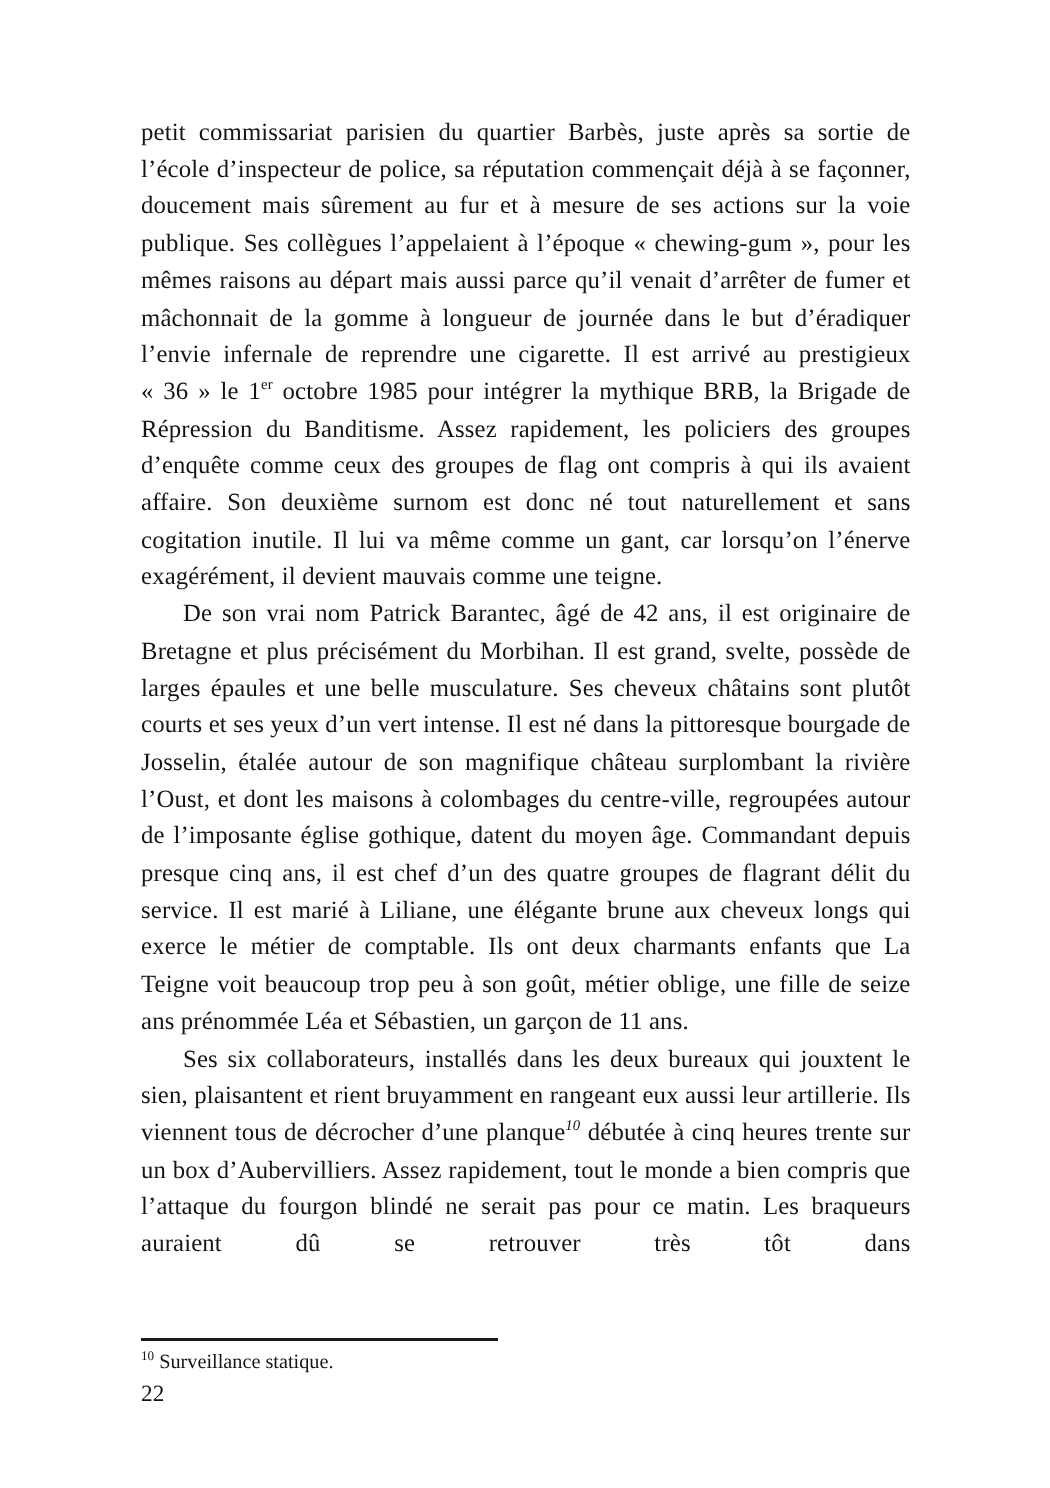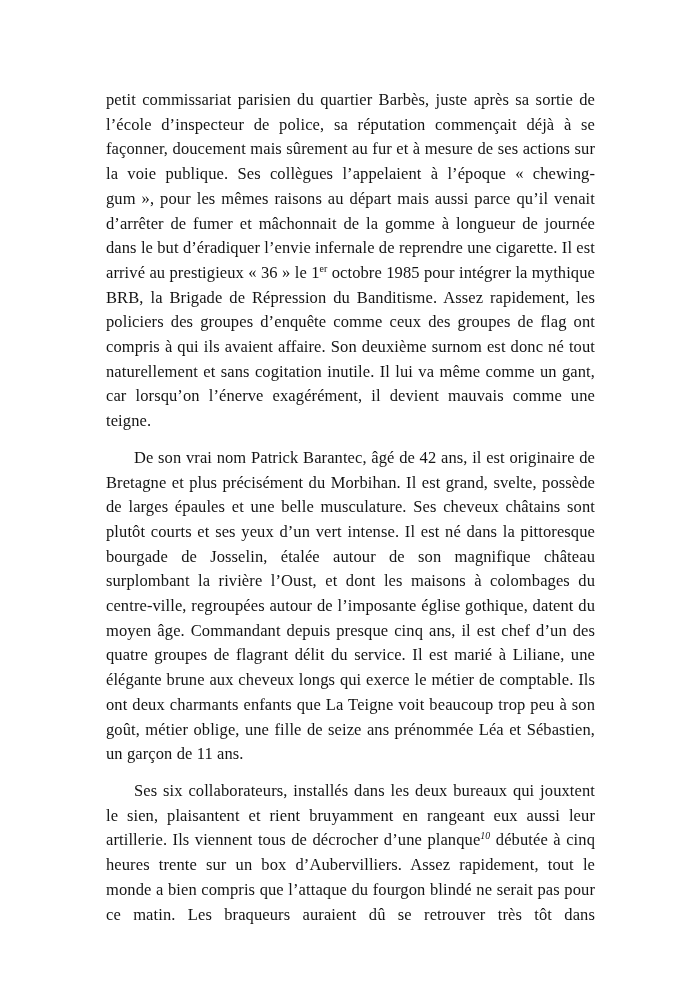--- a/index.html
+++ b/index.html
@@ -24,21 +24,21 @@
     position: absolute;
     left: 94px;
     top: 76px;
     width: 513px;
     text-align: justify;
     font-size: 16.5px;
     line-height: 24.7px;
     letter-spacing: 0.1px;
   }
   p.para {
-    margin: 12px;
+    margin: 0;
     text-indent: 28px;
   }
   p.para.no-indent {
     text-indent: 0;
   }
   p.para.continues {
     text-align-last: justify;
   }
   sup.ord {
     font-size: 0.6em;
@@ -90,14 +90,19 @@
   <div class="body-text">
 
     <p class="para no-indent"><span>petit commissariat parisien du quartier Barbès, juste après sa sortie de l’école d’inspecteur de police, sa réputation commençait déjà à se façonner, doucement mais sûrement au fur et à mesure de ses actions sur la voie publique. Ses collègues l’appelaient à l’époque «&nbsp;chewing-gum&nbsp;», pour les mêmes raisons au départ mais aussi parce qu’il venait d’arrêter de fumer et mâchonnait de la gomme à longueur de journée dans le but d’éradiquer l’envie infernale de reprendre une cigarette. Il est arrivé au prestigieux «&nbsp;36&nbsp;» le 1</span><sup class="ord">er</sup><span> octobre 1985 pour intégrer la mythique BRB, la Brigade de Répression du Banditisme. Assez rapidement, les policiers des groupes d’enquête comme ceux des groupes de flag ont compris à qui ils avaient affaire. Son deuxième surnom est donc né tout naturellement et sans cogitation inutile. Il lui va même comme un gant, car lorsqu’on l’énerve exagérément, il devient mauvais comme une teigne.</span></p>
 
     <p class="para"><span>De son vrai nom Patrick Barantec, âgé de 42 ans, il est originaire de Bretagne et plus précisément du Morbihan. Il est grand, svelte, possède de larges épaules et une belle musculature. Ses cheveux châtains sont plutôt courts et ses yeux d’un vert intense. Il est né dans la pittoresque bourgade de Josselin, étalée autour de son magnifique château surplombant la rivière l’Oust, et dont les maisons à colombages du centre-ville, regroupées autour de l’imposante église gothique, datent du moyen âge. Commandant depuis presque cinq ans, il est chef d’un des quatre groupes de flagrant délit du service. Il est marié à Liliane, une élégante brune aux cheveux longs qui exerce le métier de comptable. Ils ont deux charmants enfants que La Teigne voit beaucoup trop peu à son goût, métier oblige, une fille de seize ans prénommée Léa et Sébastien, un garçon de 11 ans.</span></p>
 
     <p class="para continues"><span>Ses six collaborateurs, installés dans les deux bureaux qui jouxtent le sien, plaisantent et rient bruyamment en rangeant eux aussi leur artillerie. Ils viennent tous de décrocher d’une </span><span class="italic">planque</span><sup class="fn-ref">10</sup><span> débutée à cinq heures trente sur un box d’Aubervilliers. Assez rapidement, tout le monde a bien compris que l’attaque du fourgon blindé ne serait pas pour ce matin. Les braqueurs auraient dû se retrouver très tôt dans</span></p>
 
   </div>
 
+  <div class="footnote-area">
+    <div class="footnote-rule"></div>
+    <p class="footnote"><sup>10</sup><span> Surveillance statique.</span></p>
+    <div class="page-number">22</div>
+  </div>
 
 </div>
 
 </body></html>

